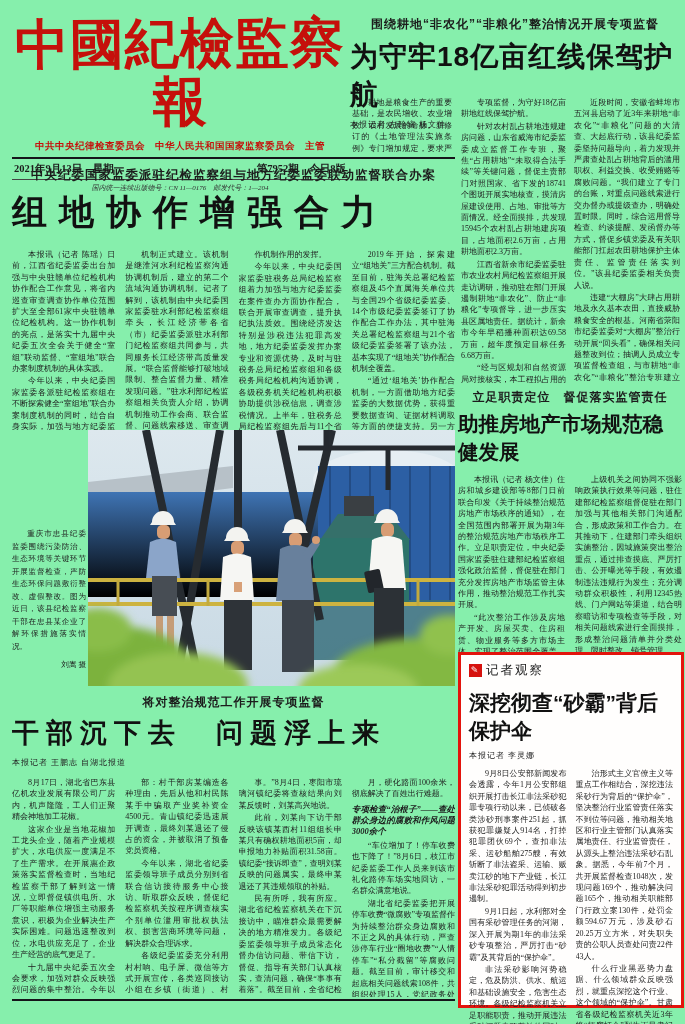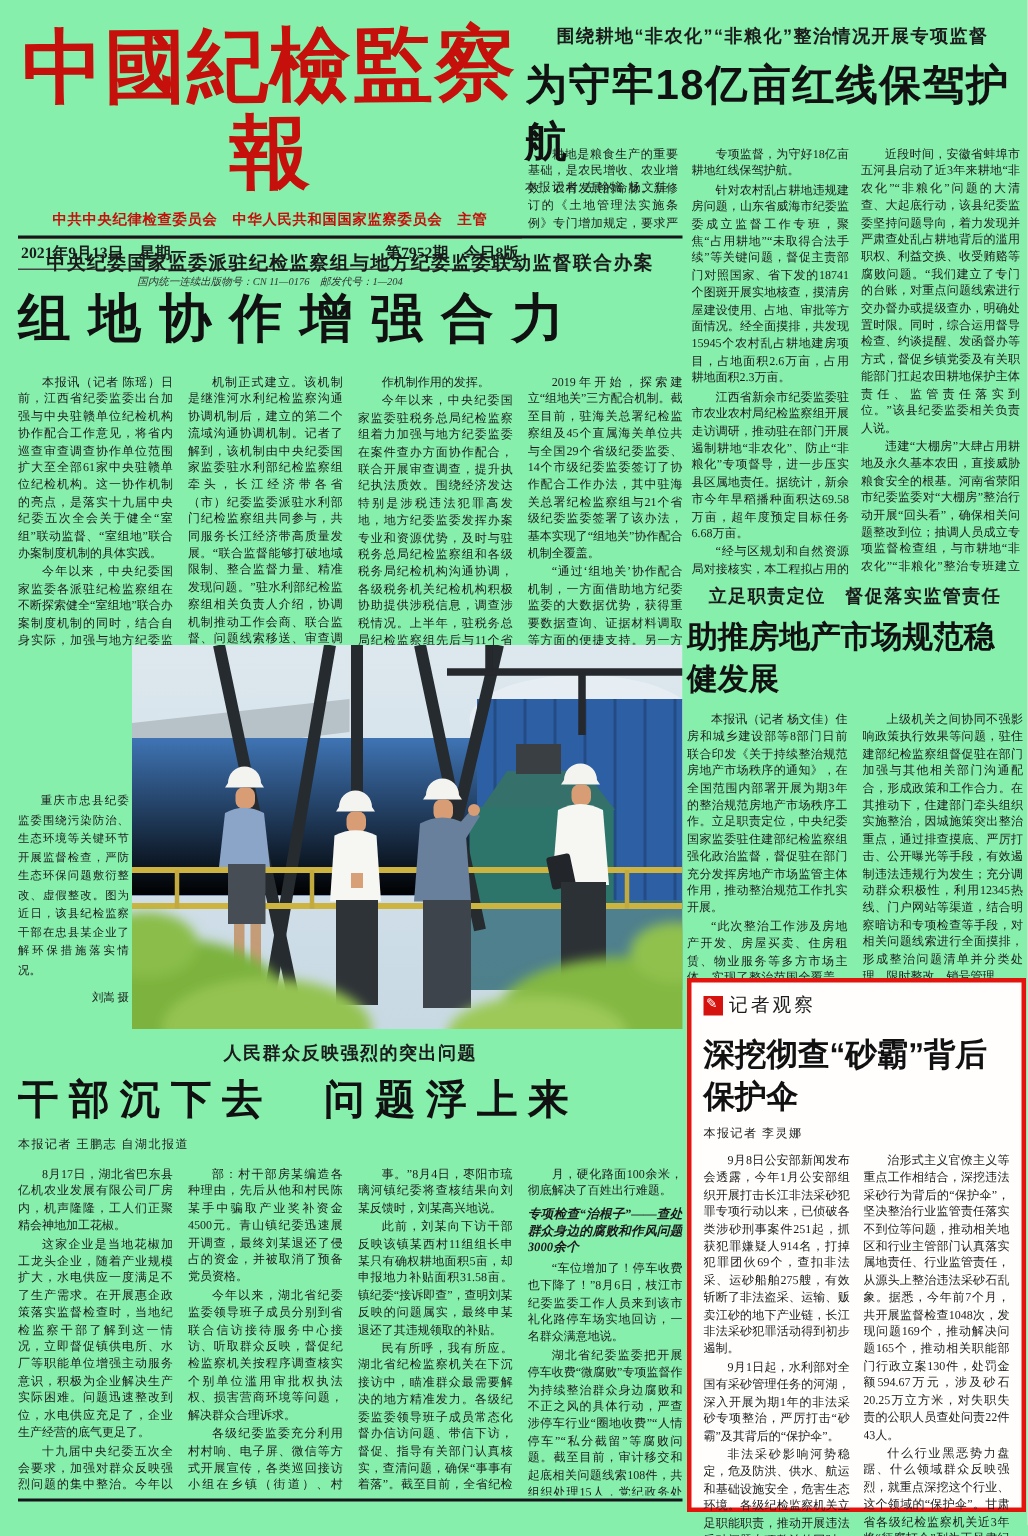--- a/index.html
+++ b/index.html
@@ -207,21 +207,21 @@
           <p class="para">“此次整治工作涉及房地产开发、房屋买卖、住房租赁、物业服务等多方市场主体，实现了整治范围全覆盖，更将购房人是否具备购买资质、购房贷款资金来源是否存在挪用‘经营贷’‘消费贷’等行为纳入监管范畴，可以说直击人民群众反映强烈的难点和痛点问题。”驻住建部纪检监察组有关负责人告诉记者，今年以来，该组多次对房地产市场调控工作开展专项调研监督，针对涉企公寓“爆雷”等突发事件及时跟进了解，督促积极稳妥处置。</p>
         </div>
       <div class="col">
           <p class="para">上级机关之间协同不强影响政策执行效果等问题，驻住建部纪检监察组督促驻在部门加强与其他相关部门沟通配合，形成政策和工作合力。在其推动下，住建部门牵头组织实施整治，因城施策突出整治重点，通过排查摸底、严厉打击、公开曝光等手段，有效遏制违法违规行为发生；充分调动群众积极性，利用12345热线、门户网站等渠道，结合明察暗访和专项检查等手段，对相关问题线索进行全面摸排，形成整治问题清单并分类处理、限时整改、销号管理。</p>
           <p class="para">“整治规范房地产市场秩序是落实房地产市场调控措施的重要手段，是促进房地产平稳健康发展的重要举措。”驻住建部纪检监察组有关负责人表示，将对整治规范工作开展专项监督，加强与中央纪委国家监委派驻相关部门纪检监察组和各省区市纪委监委驻住建部门纪检监察组的协同，紧盯严重影响房地产市场调控和风险防控措施落实、人民群众反映强烈的突出问题，持续跟进监督，确保落地见效。</p>
         </div>
     </div>
   </div>
 
   <div class="abs" style="left:12px;top:694px;width:443px;">
-    <div class="kicker" style="font-size:12px;">人民群众反映强烈的突出问题</div>
+    <div class="kicker" style="font-size:12px;">将对整治规范工作开展专项监督</div>
     <div class="headline" style="font-size:27px;margin-top:4px;letter-spacing:7px;">干部沉下去　问题浮上来</div>
     <div class="byline" style="margin-top:6px;">本报记者 王鹏志 自湖北报道</div>
     <div class="cols" style="gap:10px;margin-top:9px;height:220px;">
       <div class="col">
           <p class="para">8月17日，湖北省巴东县亿机农业发展有限公司厂房内，机声隆隆，工人们正聚精会神地加工花椒。</p>
           <p class="para">这家企业是当地花椒加工龙头企业，随着产业规模扩大，水电供应一度满足不了生产需求。在开展惠企政策落实监督检查时，当地纪检监察干部了解到这一情况，立即督促镇供电所、水厂等职能单位增强主动服务意识，积极为企业解决生产实际困难。问题迅速整改到位，水电供应充足了，企业生产经营的底气更足了。</p>
           <p class="para">十九届中央纪委五次全会要求，加强对群众反映强烈问题的集中整治。今年以来，湖北省各级纪检监察干部下沉一线，把接访台搬到群众家门口，着力解决群众反映强烈问题。</p>
         </div>
       <div class="col">
           <p class="para">部：村干部房某编造各种理由，先后从他和村民陈某手中骗取产业奖补资金4500元。青山镇纪委迅速展开调查，最终刘某退还了侵占的资金，并被取消了预备党员资格。</p>

